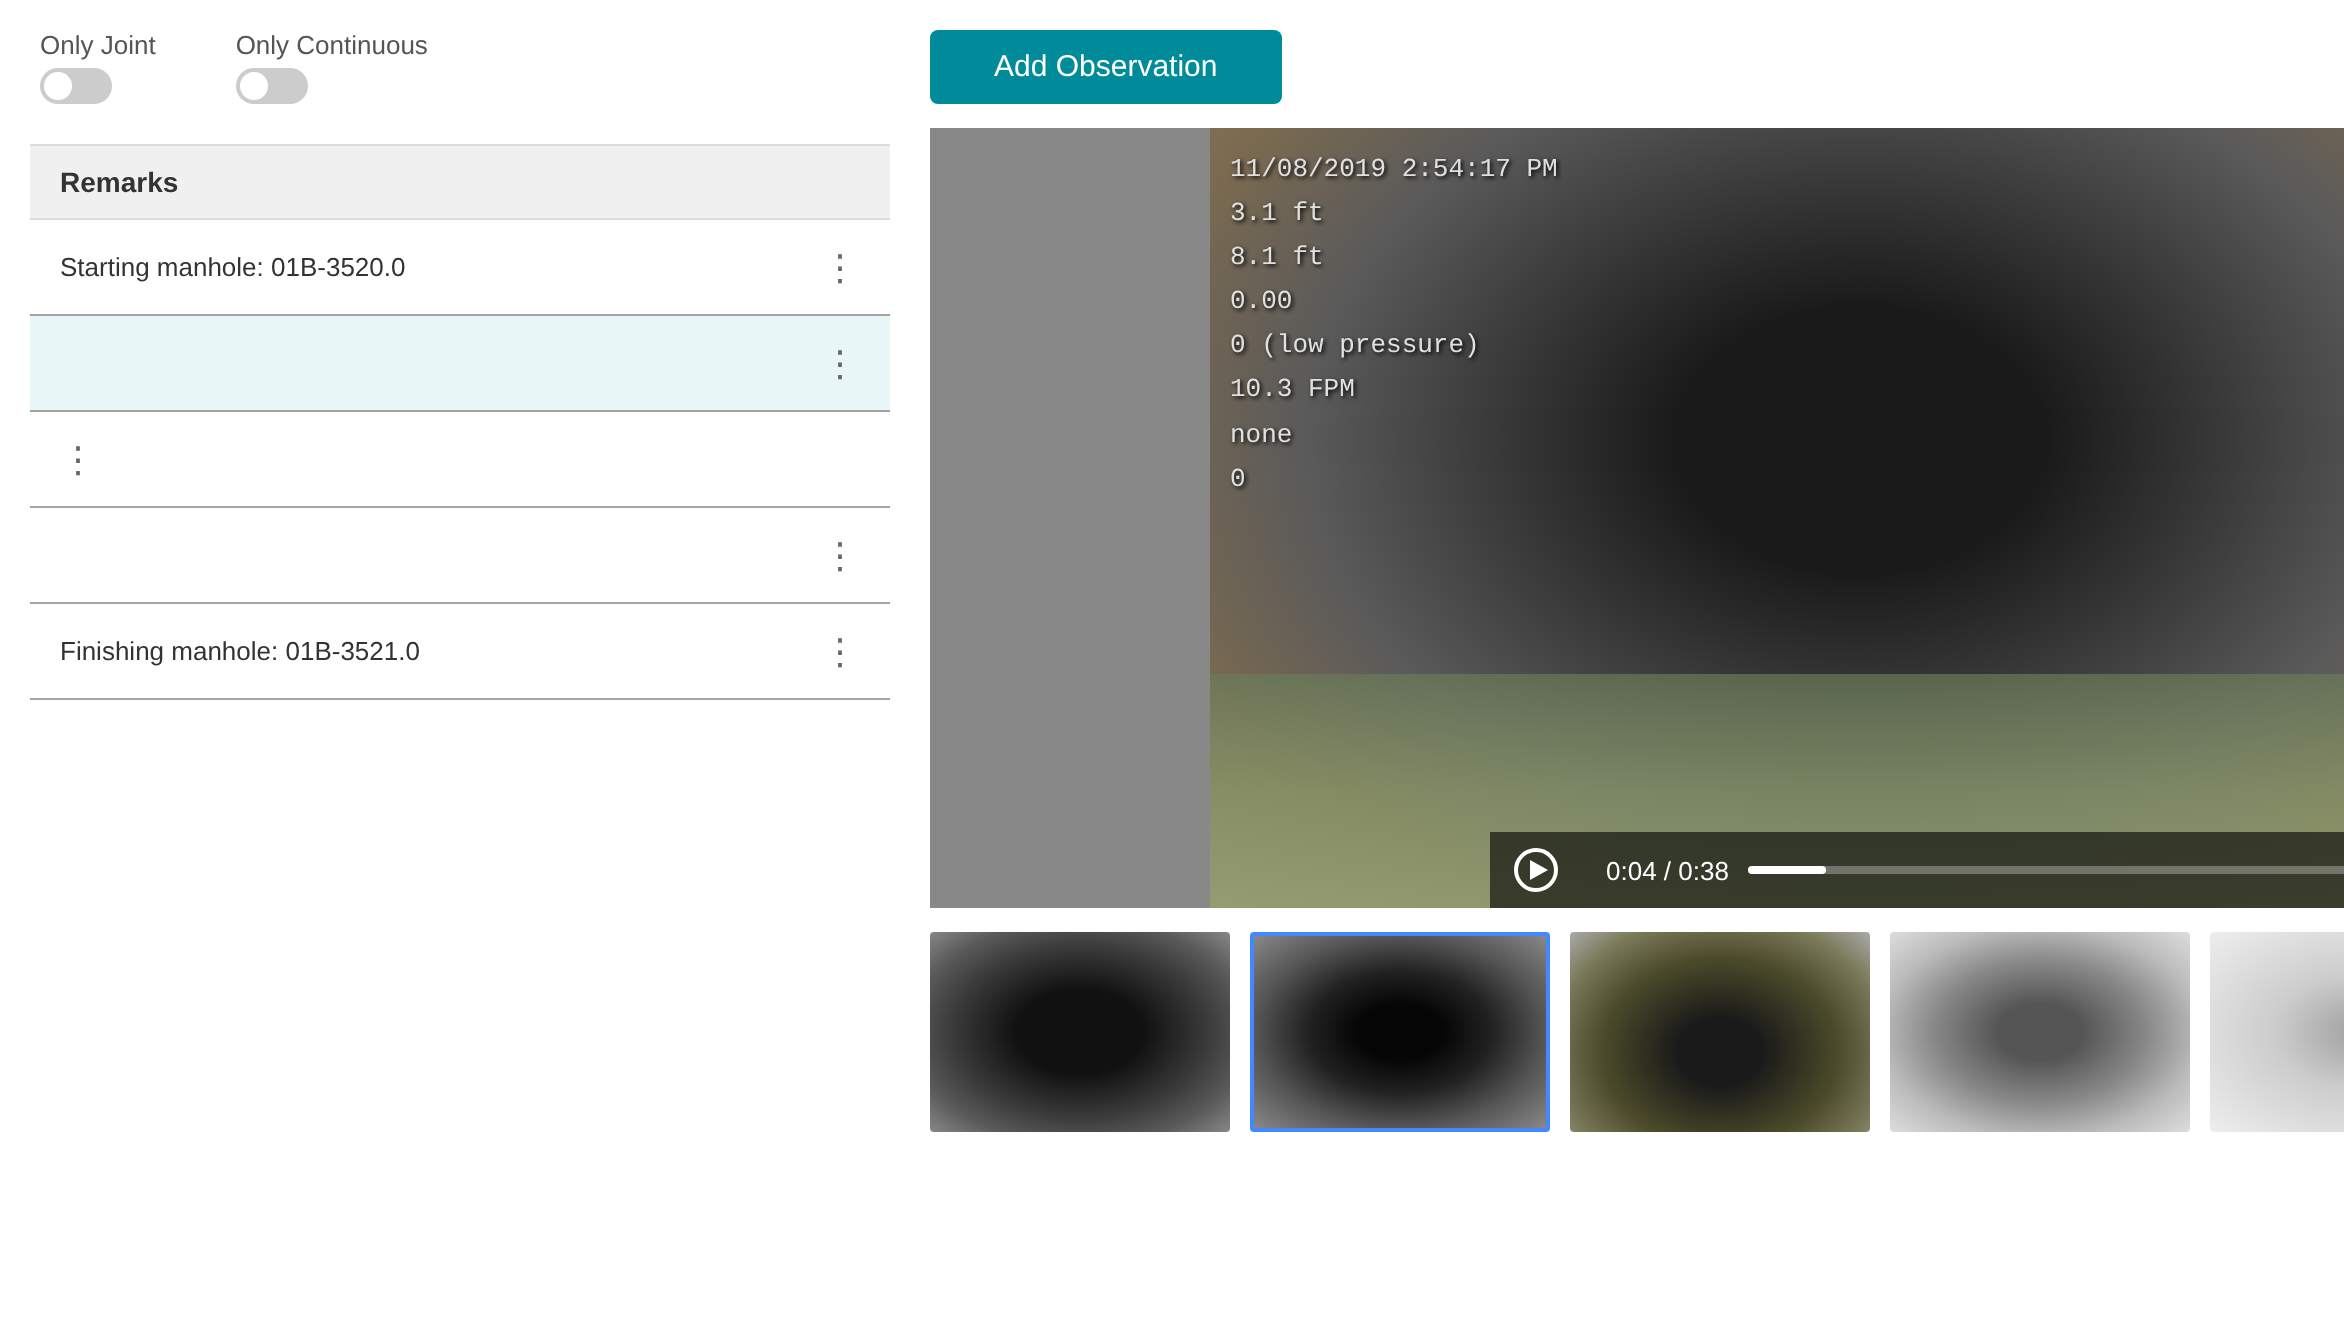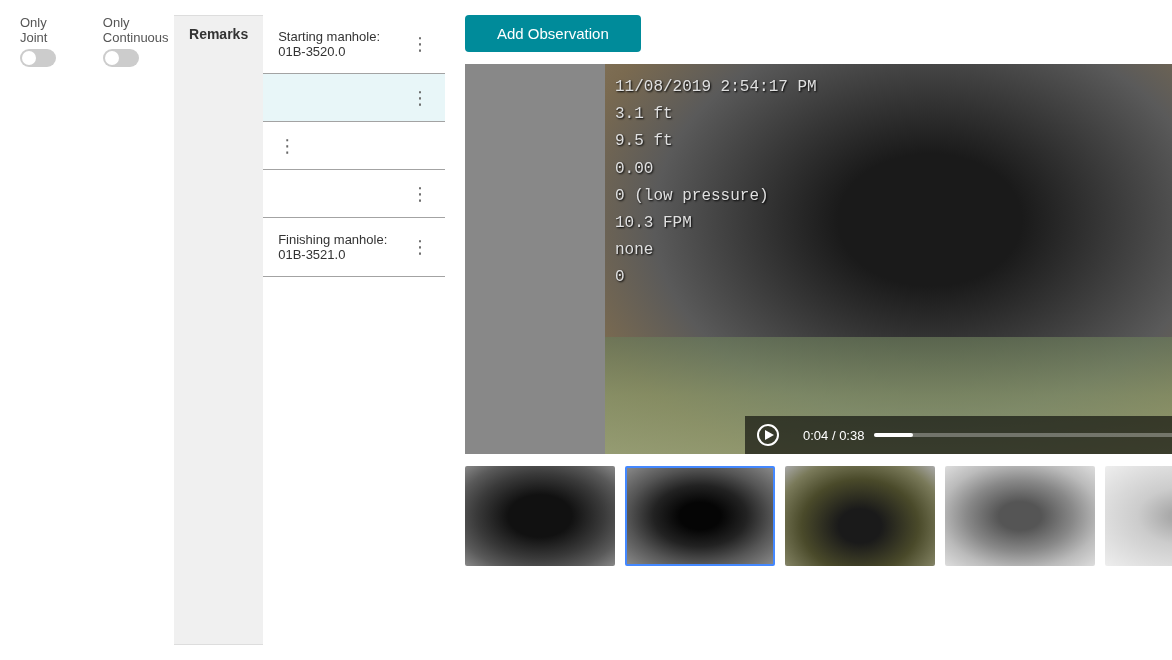--- a/index.html
+++ b/index.html
@@ -18,21 +18,21 @@
       height: 100%;
       padding: 15px;
       gap: 20px;
     }
 
     
     .left-panel {
       width: 430px;
       flex-shrink: 0;
       display: flex;
-      flex-direction: row;
+      flex-direction: column;
     }
 
     .toggles-row {
       display: flex;
       gap: 40px;
       margin-bottom: 20px;
       padding-left: 5px;
     }
 
     .toggle-group {
@@ -147,21 +147,21 @@
       position: relative;
       background: #2a2a2a;
     }
 
     .video-overlay-text {
       position: absolute;
       top: 10px;
       left: 10px;
       color: #e0e0e0;
       font-family: 'Courier New', monospace;
-      font-size: 16px;
+      font-size: 13px;
       line-height: 1.7;
       text-shadow: 1px 1px 2px #000;
     }
 
     
     .pipe-visual {
       width: 100%;
       height: 100%;
       background:
         radial-gradient(ellipse at 50% 40%, #1a1a1a 20%, #3a3a3a 40%, #5a5a5a 60%, #7a6a50 80%, #8a7a60 100%);
@@ -326,21 +326,21 @@
 
     <div class="video-container">
       <div class="video-left-gray"></div>
       <div class="video-main">
         <div class="pipe-visual">
           <div class="pipe-water"></div>
         </div>
         <div class="video-overlay-text">
           <div>11/08/2019 2:54:17 PM</div>
           <div>3.1 ft</div>
-          <div>9.5 ft</div>
+          <div>8.1 ft</div>
           <div>0.00</div>
           <div>0 (low pressure)</div>
           <div>10.3 FPM</div>
           <div>none</div>
           <div>0</div>
         </div>
         <div class="video-controls">
           <button class="play-btn">
             <div class="play-triangle"></div>
           </button>

